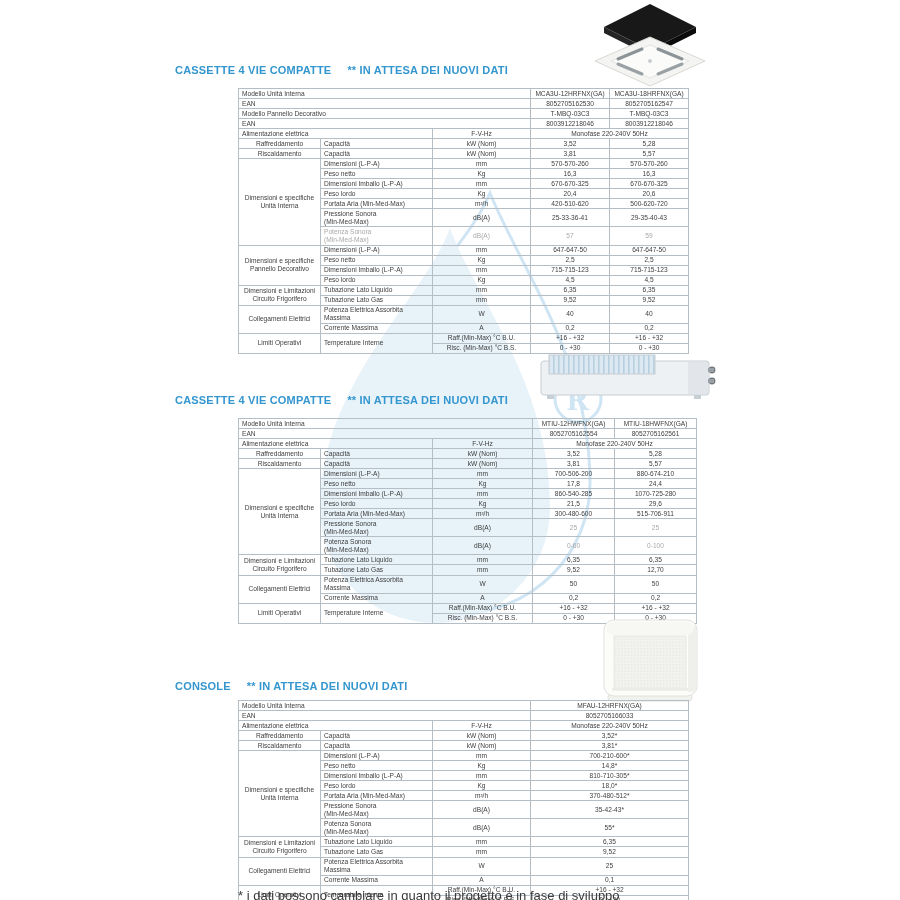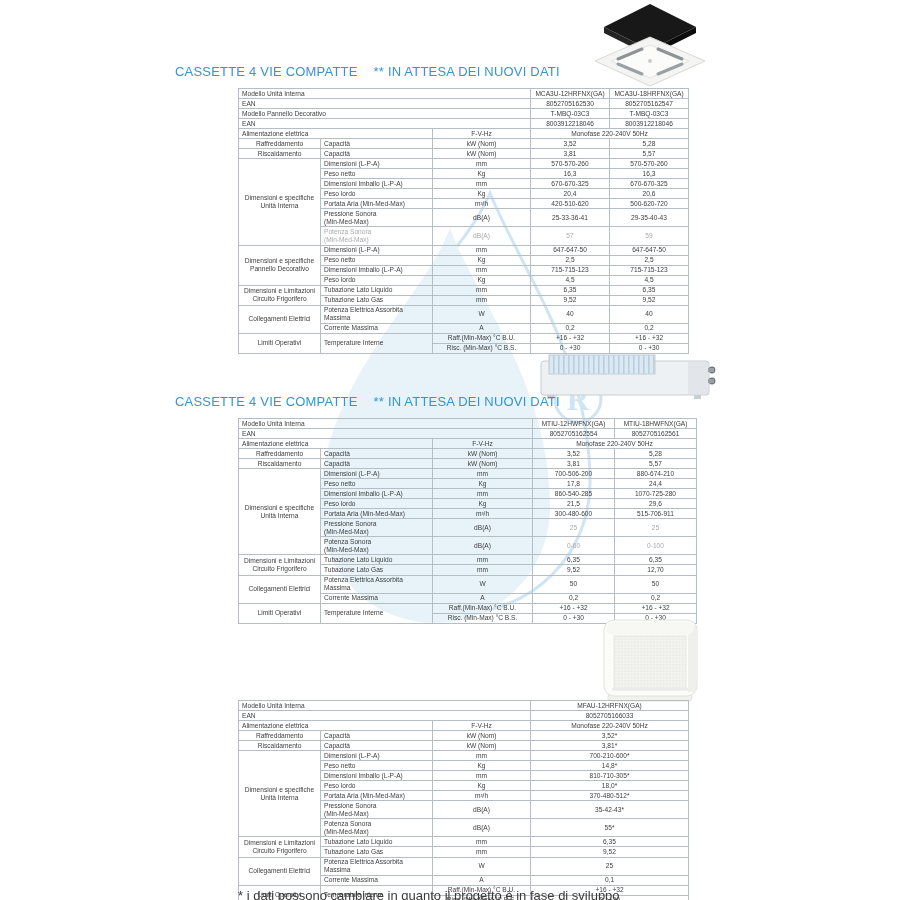--- a/index.html
+++ b/index.html
@@ -1,19 +1,19 @@
 <!DOCTYPE html>
 <html><head>
 <meta charset="utf-8">
 <style>
   html,body{margin:0;padding:0;background:#ffffff;}
   #page{position:relative;width:900px;height:900px;background:#ffffff;overflow:hidden;
         font-family:"Liberation Sans",sans-serif;}
   .wm{position:absolute;left:265px;top:188px;z-index:0;}
-  .section-title{position:absolute;z-index:2;font-size:13px;font-weight:400;
+  .section-title{position:absolute;z-index:2;font-size:11px;font-weight:700;
         color:#3496cf;letter-spacing:.2px;white-space:nowrap;}
   .section-title .note{margin-left:16px;}
   .spec-table{position:absolute;z-index:1;border-collapse:collapse;table-layout:fixed;background:transparent;}
   .spec-table td{border:1px solid #b6bec5;font-size:6.6px;line-height:1.22;padding:.5px 3px;
         color:#3d3d3d;text-align:center;vertical-align:middle;white-space:pre-line;overflow:hidden;}
   .spec-table td.lab{text-align:left;}
   .spec-table td.cat{text-align:center;}
   .spec-table td.muted{color:#a9a9a9;}
   .prod{position:absolute;z-index:1;}
   .footnote{position:absolute;z-index:2;font-size:13px;color:#3a3a3a;}
@@ -362,20 +362,23 @@
         <circle cx="1.6" cy="1.6" r="0.55" fill="#dededa"></circle>
       </pattern>
     </defs>
     <rect x="10" y="82" width="84" height="7" rx="3" fill="#f1f1ee" stroke="#e2e2de" stroke-width="1"></rect>
     <rect x="6" y="8" width="93" height="76" rx="10" fill="#fcfcfa" stroke="#e1e1dd" stroke-width="1"></rect>
     <rect x="90" y="14" width="8" height="66" fill="#efefec"></rect>
     <rect x="8" y="10" width="88" height="13" rx="8" fill="#f7f7f4"></rect>
     <rect x="16" y="24" width="72" height="54" fill="url(#mesh)" stroke="#e6e6e2" stroke-width="1"></rect>
     <rect x="14" y="76" width="76" height="2.5" fill="#ebebe7"></rect>
   </svg>
+  <div class="section-title" style="left:175px;top:680px">
+    <span>CONSOLE</span><span class="note">** IN ATTESA DEI NUOVI DATI</span>
+  </div>
   <table class="spec-table" style="left:238px;top:700px">
       <colgroup>
         <col style="width: 82px;">
         <col style="width: 112px;">
         <col style="width: 98px;">
         <col style="width: 158px;">
       </colgroup>
       <tbody>
         <tr>
           <td colspan="3" class="lab">Modello Unità Interna</td>

